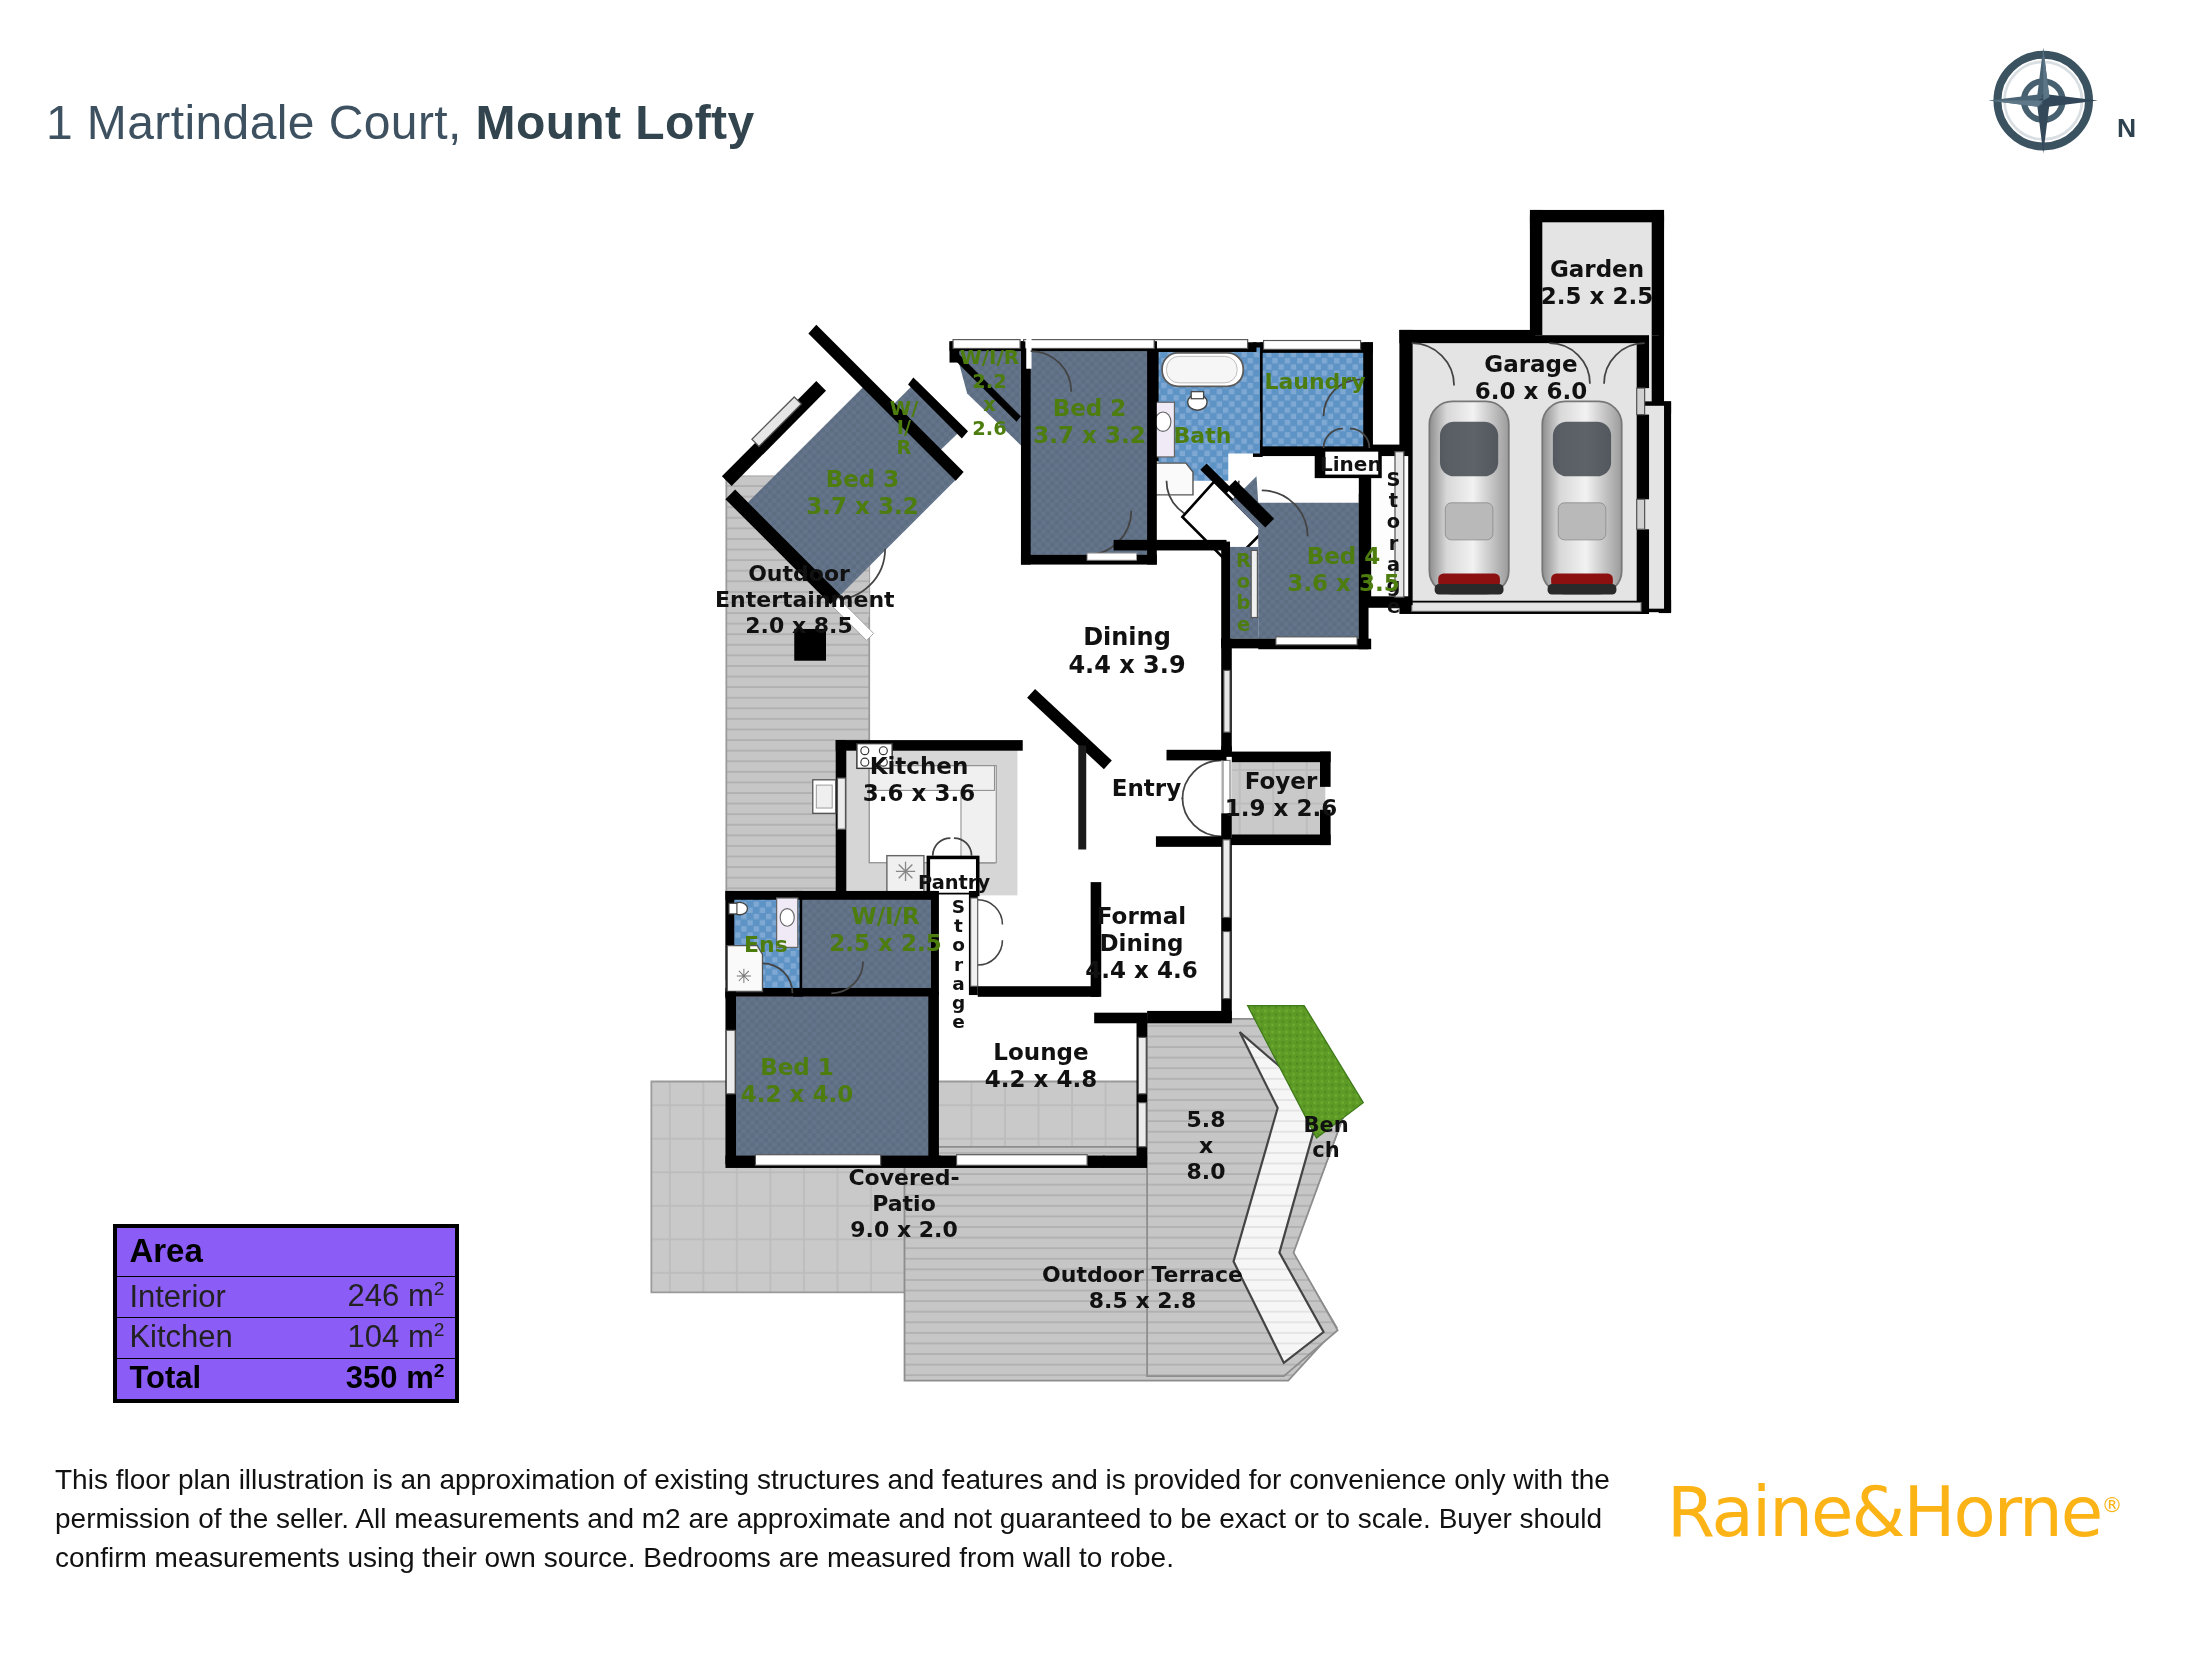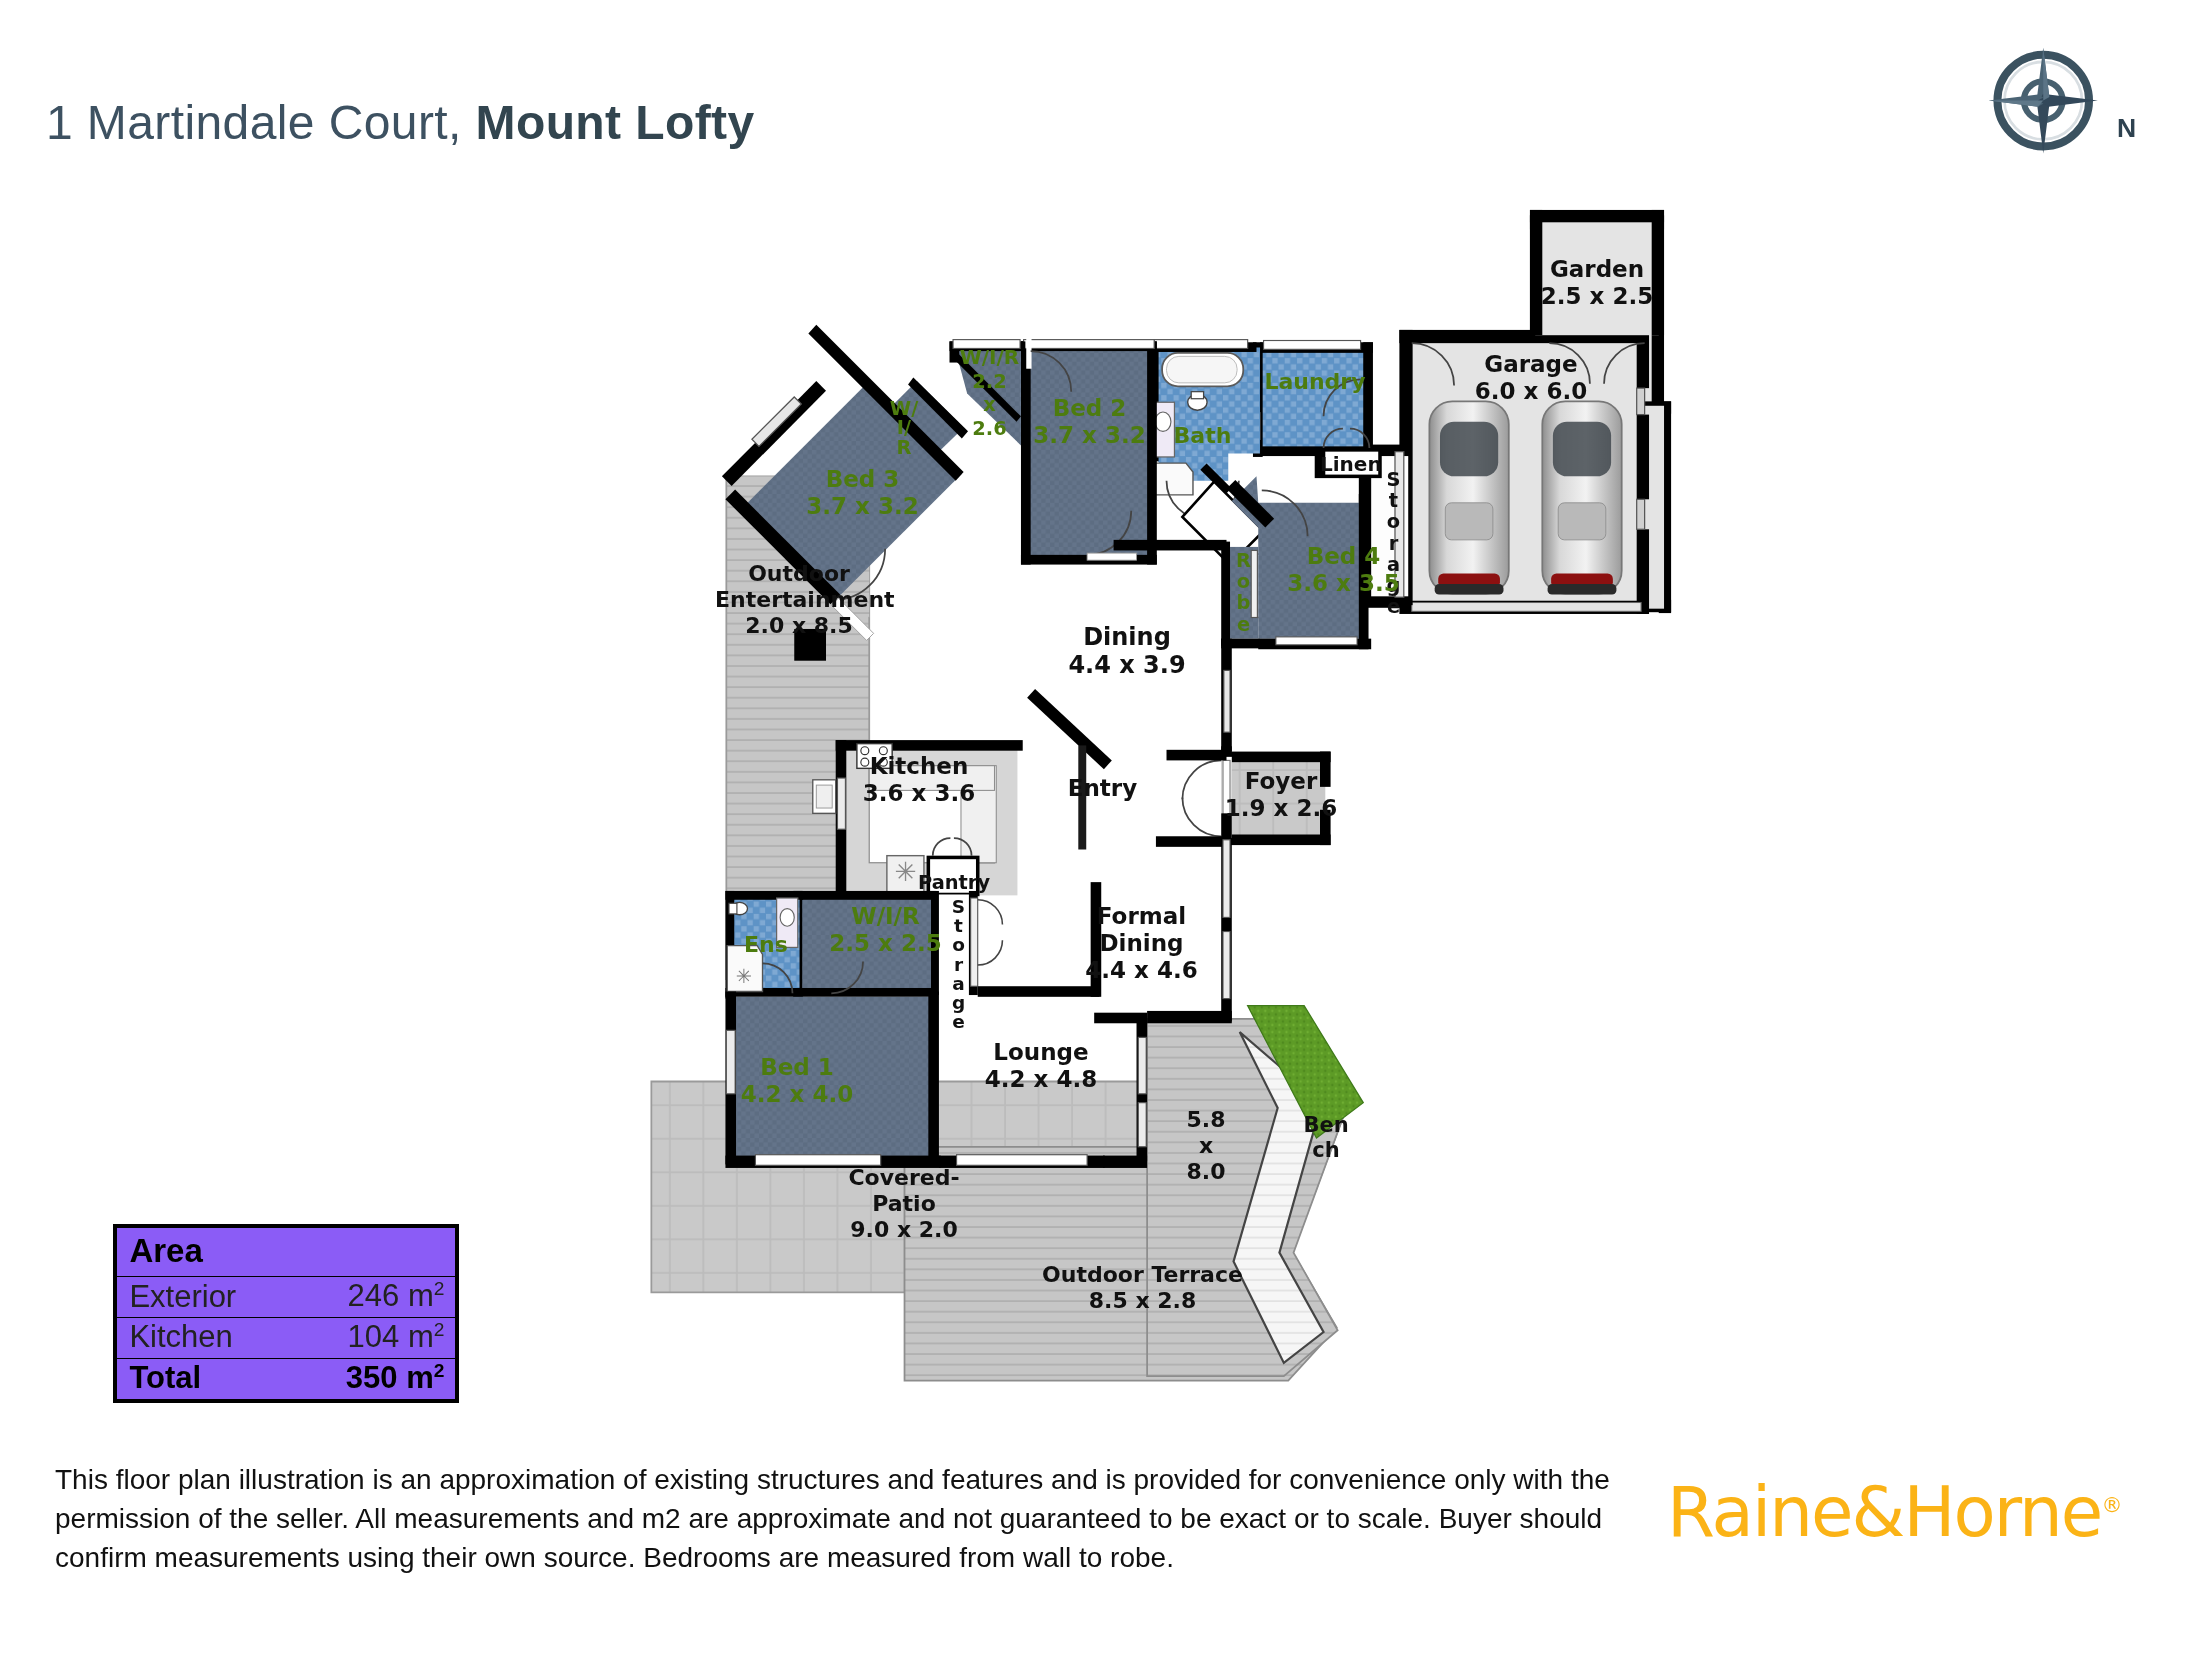--- a/index.html
+++ b/index.html
@@ -477,21 +477,21 @@
 
 <div class="rlabel light v" style="left:1225px;top:549px;width:28px;font-size:19.4px;"><span>Robe</span></div>
 
 <div class="rlabel dark" style="left:715px;top:561px;width:168px;font-size:22px;"><span>Outdoor
 Entertainment</span><br><span>2.0 x 8.5</span></div>
 
 <div class="rlabel dark" style="left:1052px;top:623px;width:150px;font-size:24px;"><span>Dining</span><br><span>4.4 x 3.9</span></div>
 
 <div class="rlabel dark" style="left:843px;top:753px;width:152px;font-size:23px;"><span>Kitchen</span><br><span>3.6 x 3.6</span></div>
 
-<div class="rlabel dark" style="left:1046px;top:775px;width:113px;font-size:23px;"><span>Entry</span></div>
+<div class="rlabel dark" style="left:1090px;top:775px;width:113px;font-size:23px;"><span>Entry</span></div>
 
 <div class="rlabel dark" style="left:1223px;top:768px;width:116px;font-size:23px;"><span>Foyer</span><br><span>1.9 x 2.6</span></div>
 
 <div class="rlabel dark" style="left:916px;top:872px;width:76px;font-size:19.4px;"><span>Pantry</span></div>
 
 <div class="rlabel dark v" style="left:937px;top:896px;width:30px;font-size:18.5px;"><span>Storage</span></div>
 
 <div class="rlabel light" style="left:820px;top:903px;width:131px;font-size:23px;"><span>W/I/R</span><br><span>2.5 x 2.5</span></div>
 
 <div class="rlabel light" style="left:738px;top:932px;width:56px;font-size:22px;"><span>Ens</span></div>
@@ -513,21 +513,21 @@
 
 <div class="rlabel dark" style="left:1177px;top:1107px;width:58px;font-size:22px;"><span>5.8
 x
 8.0</span></div>
 
 <div id="area-table">
   <div class="row first">
     <div class="ttl">Area</div>
   </div>
   <div class="row">
-    <div class="lbl">Exterior</div>
+    <div class="lbl">Interior</div>
     <div class="val"><span>246 m</span><sup>2</sup></div>
   </div>
   <div class="row">
     <div class="lbl">Kitchen</div>
     <div class="val"><span>104 m</span><sup>2</sup></div>
   </div>
   <div class="row total">
     <div class="lbl">Total</div>
     <div class="val"><span>350 m</span><sup>2</sup></div>
   </div>

